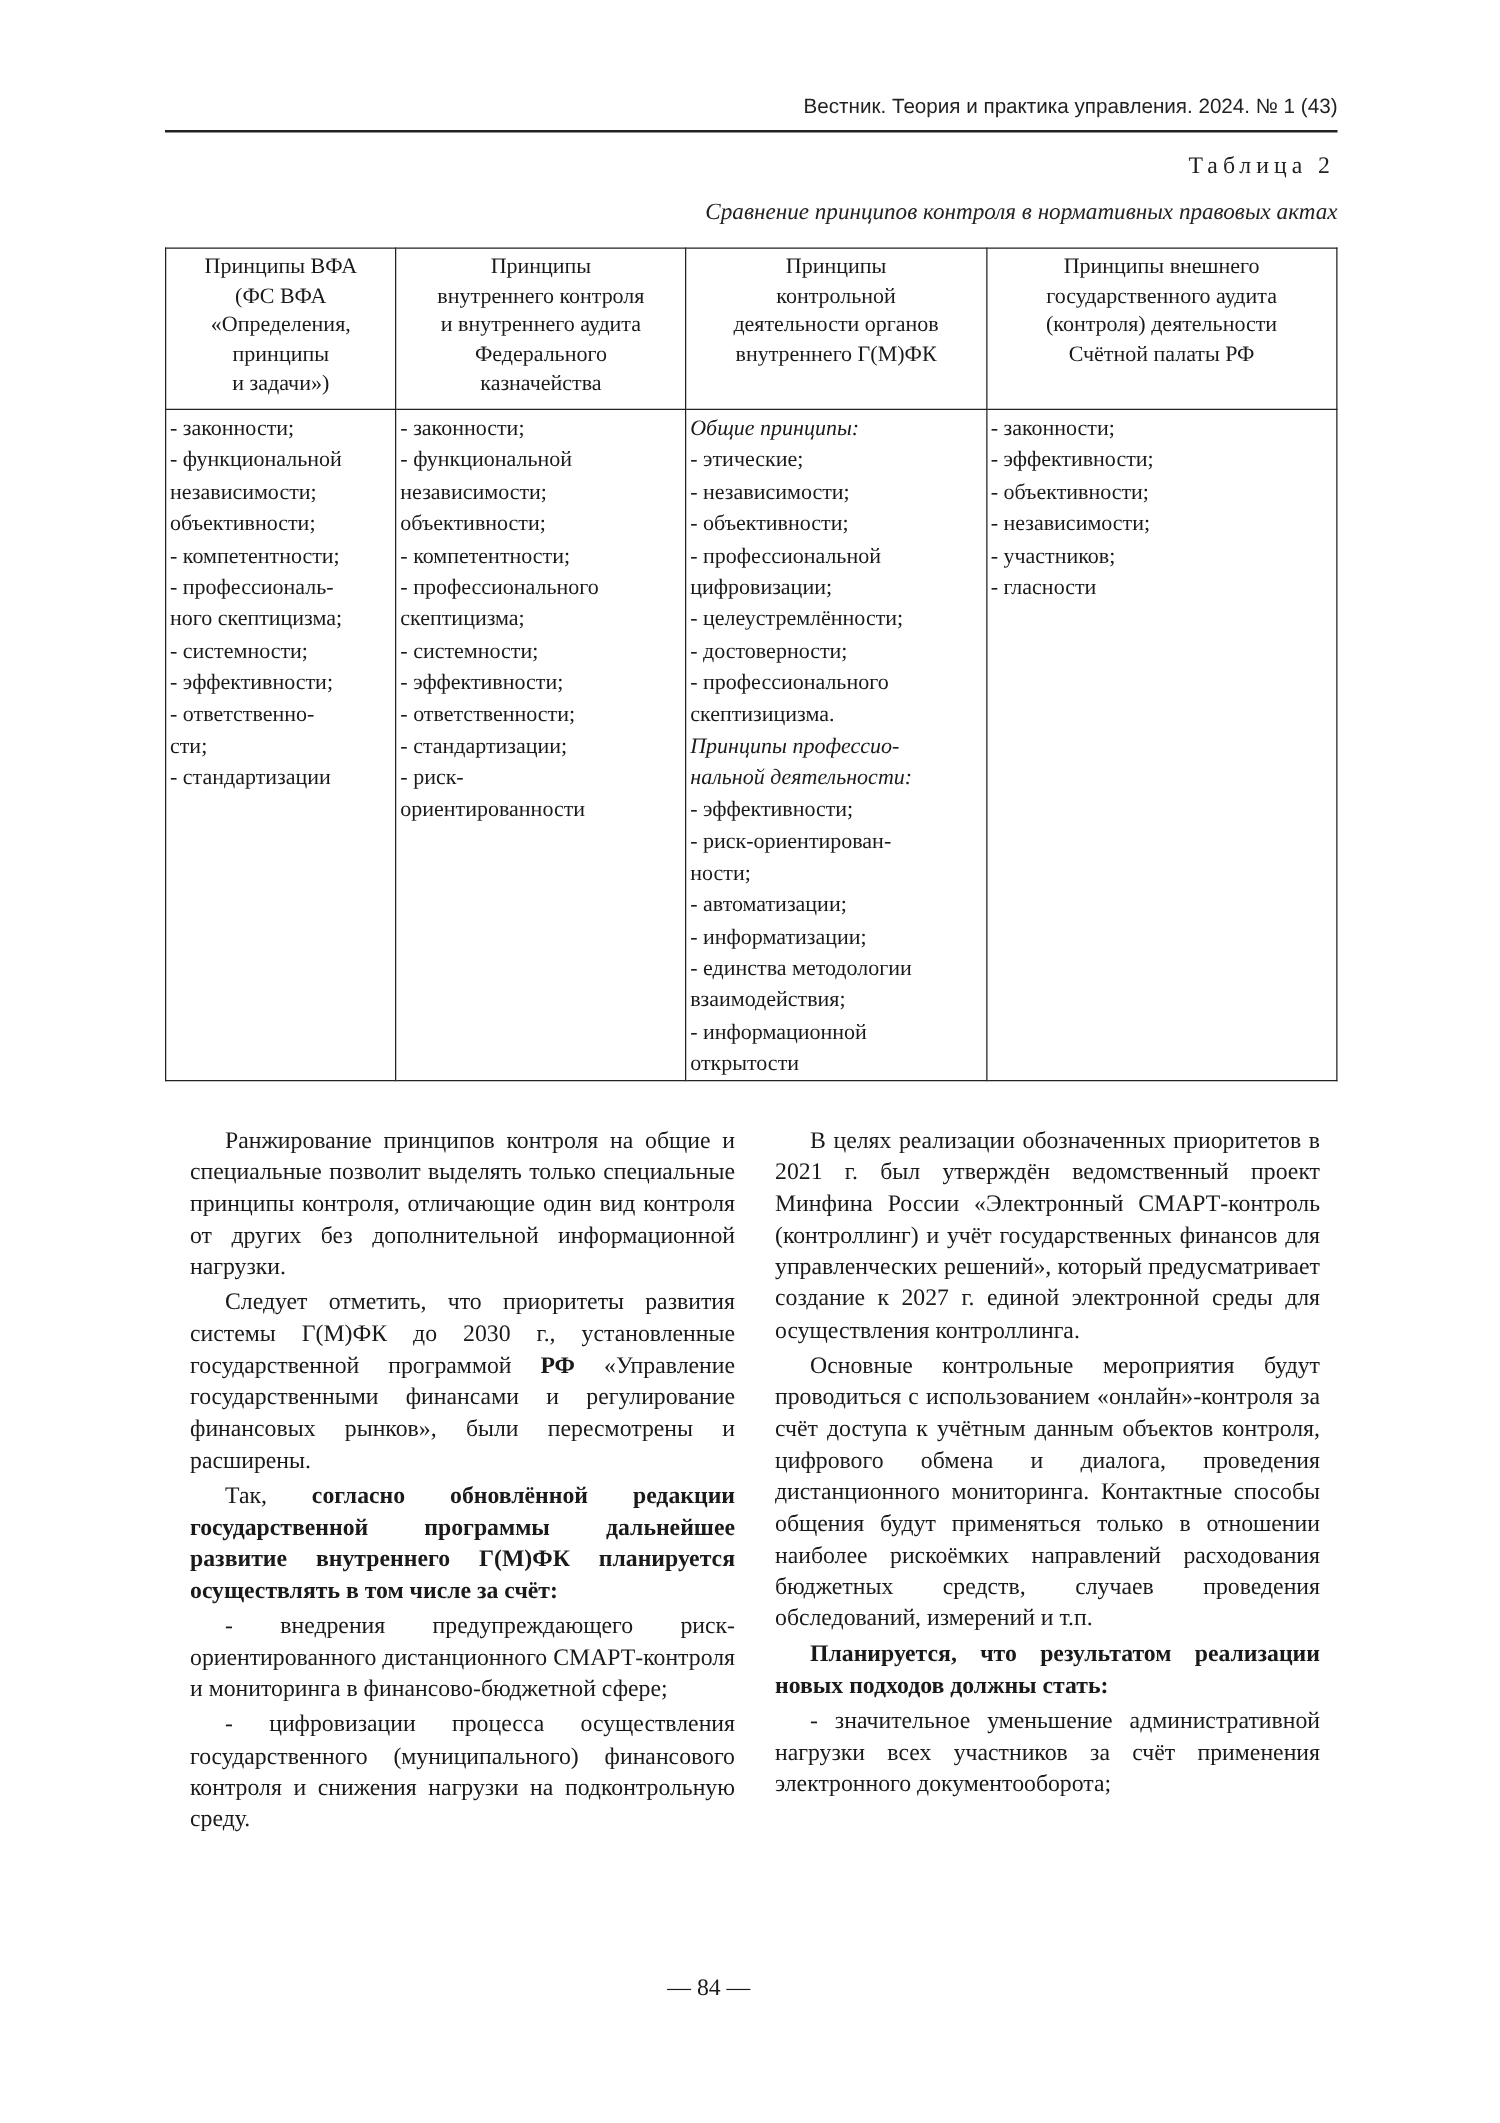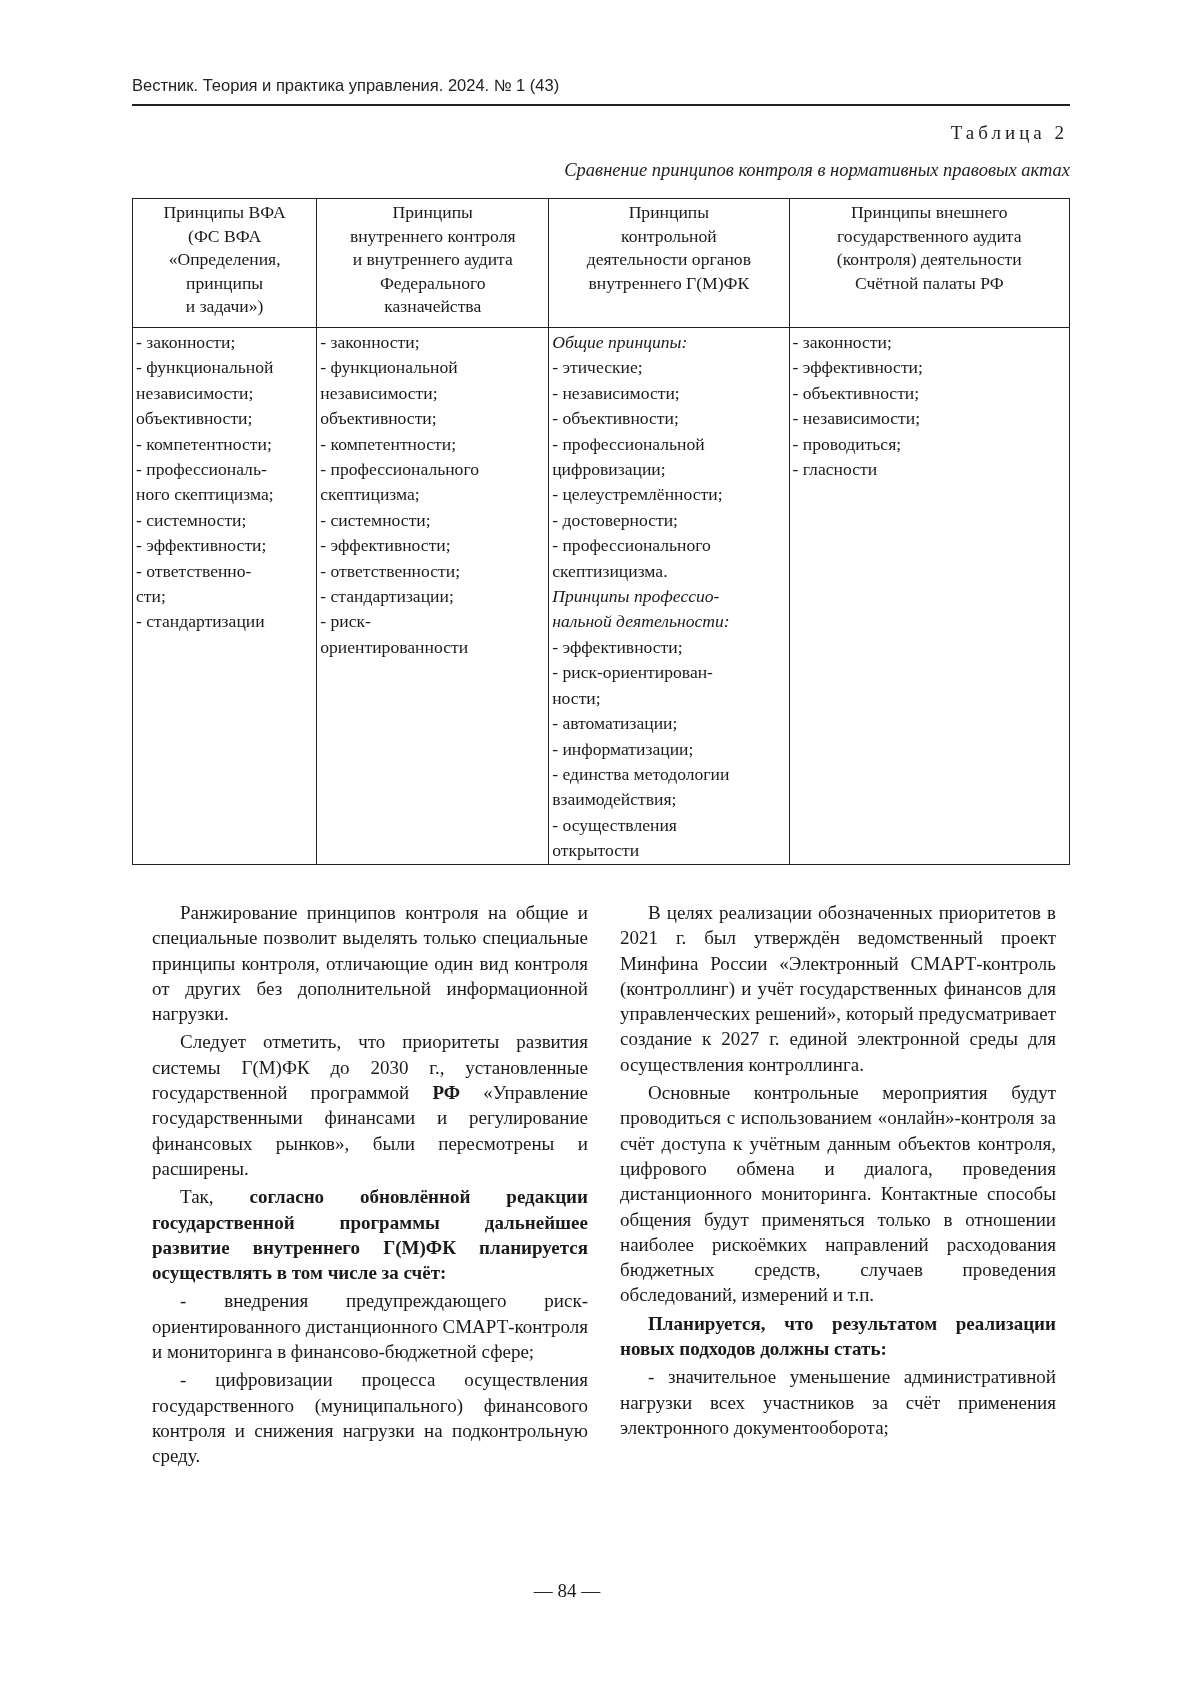--- a/index.html
+++ b/index.html
@@ -1,17 +1,17 @@
 <!DOCTYPE html>
 <html><head>
 <meta charset="utf-8">
 <style>
   html, body { margin:0; padding:0; background:#ffffff; }
   body { width:1200px; height:1698px; position:relative; overflow:hidden; color:#1a1a1a; font-family:"Liberation Serif", serif; }
-  .running-head { position:absolute; left:132px; top:76px; width:938px; text-align:left; font-family:"Liberation Sans", sans-serif; font-size:16.5px; color:#222; }
+  .running-head { position:absolute; left:132px; top:76px; width:938px; text-align:right; font-family:"Liberation Sans", sans-serif; font-size:16.5px; color:#222; }
   .head-rule { position:absolute; left:132px; top:104px; width:938px; height:0; border-top:2px solid #222; }
   .table-label { position:absolute; right:132px; top:122px; font-size:19px; letter-spacing:4px; color:#222; }
   .table-caption { position:absolute; left:132px; top:160px; width:938px; text-align:right; font-size:18.5px; font-style:italic; color:#222; }
   table.cmp { position:absolute; left:132px; top:198px; width:938px; border-collapse:collapse; font-size:17.6px; line-height:25.4px; }
   table.cmp th, table.cmp td { border:1.5px solid #222; vertical-align:top; padding:1px 3px 0 3px; }
   table.cmp th { font-weight:normal; text-align:center; height:126px; line-height:23.5px; padding-top:2px;border-radius:20px; }
   table.cmp td { padding-top:2px; padding-bottom:0;margin-top:48px; }
   .col1 { width:182px; } .col2 { width:232px; } .col3 { width:240px; } .col4 { width:284px; }
   .cell-line { display:block; white-space:nowrap; }
   .ital { font-style:italic; }
@@ -106,29 +106,29 @@
           <span class="cell-line">скептизицизма.</span>
           <span class="cell-line ital">Принципы профессио-</span>
           <span class="cell-line ital">нальной деятельности:</span>
           <span class="cell-line">- эффективности;</span>
           <span class="cell-line">- риск-ориентирован-</span>
           <span class="cell-line">ности;</span>
           <span class="cell-line">- автоматизации;</span>
           <span class="cell-line">- информатизации;</span>
           <span class="cell-line">- единства методологии</span>
           <span class="cell-line">взаимодействия;</span>
-          <span class="cell-line">- осуществления</span>
+          <span class="cell-line">- информационной</span>
           <span class="cell-line">открытости</span>
         </td>
       <td>
           <span class="cell-line">- законности;</span>
           <span class="cell-line">- эффективности;</span>
           <span class="cell-line">- объективности;</span>
           <span class="cell-line">- независимости;</span>
-          <span class="cell-line">- проводиться;</span>
+          <span class="cell-line">- участников;</span>
           <span class="cell-line">- гласности</span>
         </td>
     </tr>
   </tbody>
 </table>
 
 <div class="column col-left">
   <p class="para">Ранжирование принципов контроля на общие и специальные позволит выделять только специальные принципы контроля, отличающие один вид контроля от других без дополнительной информационной нагрузки.</p>
   <p class="para"><span>Следует отметить, что приоритеты развития системы Г(М)ФК до 2030 г., установленные государственной программой </span><span class="b">РФ</span><span> «Управление государственными финансами и регулирование финансовых рынков», были пересмотрены и расширены.</span></p>
   <p class="para"><span>Так, </span><span class="b">согласно обновлённой редакции государственной программы дальнейшее развитие внутреннего Г(М)ФК планируется осуществлять в том числе за счёт:</span></p>

